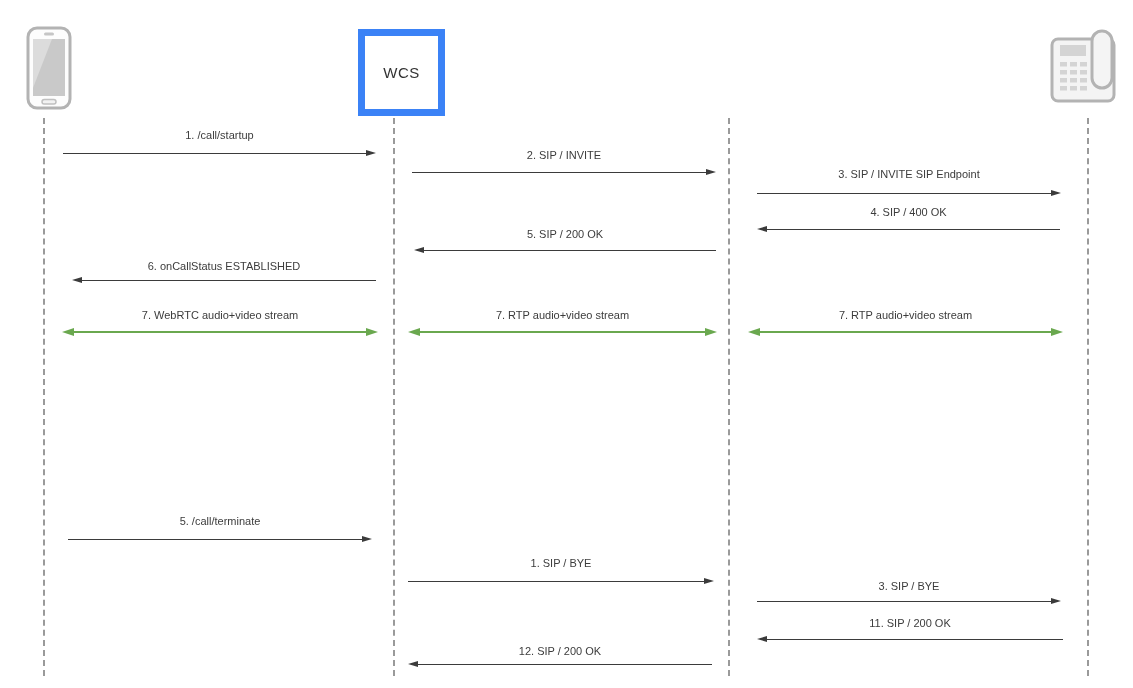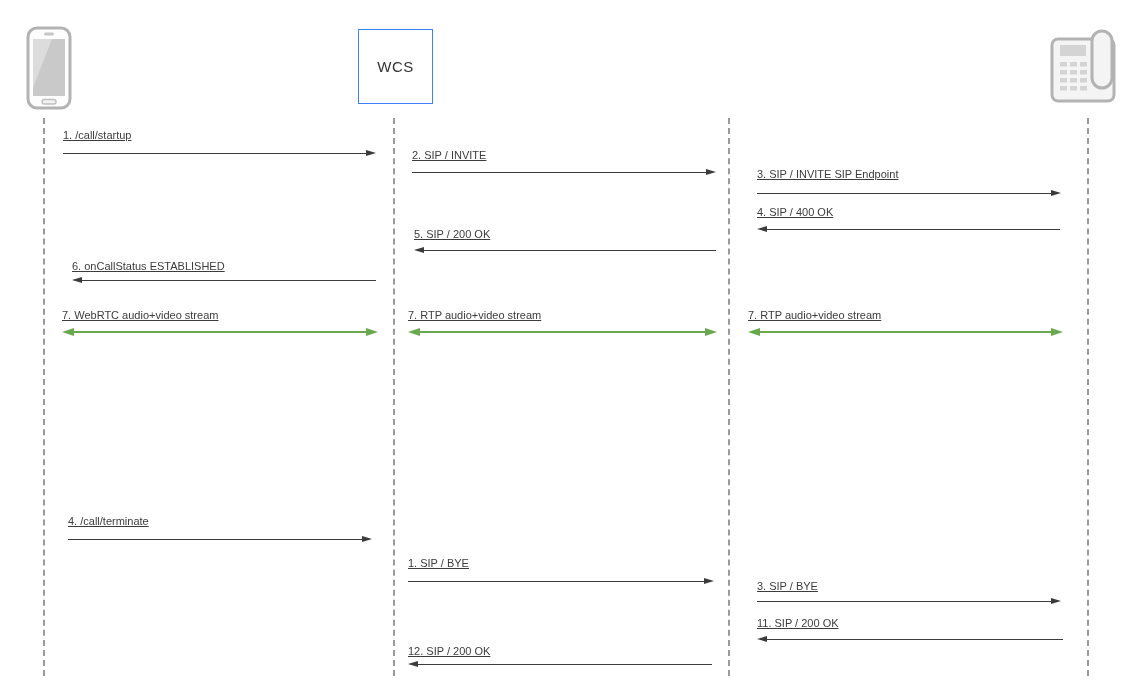--- a/index.html
+++ b/index.html
@@ -10,33 +10,33 @@
     font-family:"Liberation Sans", sans-serif;
     overflow:hidden;
   }
   .lifeline{
     position:absolute;
     width:0;
     border-left:2px dashed #9a9a9a;
   }
   .pbox{
     position:absolute;
-    border:1px solid #3b82f6;
+    border:7px solid #3b82f6;
     background:#ffffff;
     display:flex;align-items:center;justify-content:center;
     font-size:15px;color:#333333;
     letter-spacing:0.5px;
   }
   .msg-label{
     position:absolute;
+    text-align:center;
     font-size:11px;
     line-height:13px;
     color:#3c3c3c;
     white-space:nowrap;
-    text-decoration:underline;
   }
   .msg-line{position:absolute;}
   .icon-wrap{position:absolute;}
 </style>
 </head>
 <body>
 
 <div id="stage">
 
   <div class="icon-wrap" style="left:26px;top:26px;">
@@ -122,21 +122,21 @@
       <div style="position: absolute; width: 0px; height: 0px; left: 705px; top: 327.5px; border-top: 4.5px solid transparent; border-bottom: 4.5px solid transparent; border-left: 12px solid rgb(106, 168, 79);"></div>
       <div style="position: absolute; width: 0px; height: 0px; left: 408px; top: 327.5px; border-top: 4.5px solid transparent; border-bottom: 4.5px solid transparent; border-right: 12px solid rgb(106, 168, 79);"></div>
     </div>
     <div>
       <div class="msg-label" style="left: 748px; top: 309px; width: 315px;">7. RTP audio+video stream</div>
       <div class="msg-line" style="left: 758px; top: 331px; width: 295px; height: 2px; background: rgb(106, 168, 79);"></div>
       <div style="position: absolute; width: 0px; height: 0px; left: 1051px; top: 327.5px; border-top: 4.5px solid transparent; border-bottom: 4.5px solid transparent; border-left: 12px solid rgb(106, 168, 79);"></div>
       <div style="position: absolute; width: 0px; height: 0px; left: 748px; top: 327.5px; border-top: 4.5px solid transparent; border-bottom: 4.5px solid transparent; border-right: 12px solid rgb(106, 168, 79);"></div>
     </div>
     <div>
-      <div class="msg-label" style="left: 68px; top: 515px; width: 304px;">4. /call/terminate</div>
+      <div class="msg-label" style="left: 68px; top: 515px; width: 304px;">5. /call/terminate</div>
       <div class="msg-line" style="left: 68px; top: 538.5px; width: 296px; height: 1px; background: rgb(59, 59, 59);"></div>
       <div style="position: absolute; width: 0px; height: 0px; left: 362px; top: 535.5px; border-top: 3.5px solid transparent; border-bottom: 3.5px solid transparent; border-left: 10px solid rgb(59, 59, 59);"></div>
     </div>
     <div>
       <div class="msg-label" style="left: 408px; top: 557px; width: 306px;">1. SIP / BYE</div>
       <div class="msg-line" style="left: 408px; top: 580.5px; width: 298px; height: 1px; background: rgb(59, 59, 59);"></div>
       <div style="position: absolute; width: 0px; height: 0px; left: 704px; top: 577.5px; border-top: 3.5px solid transparent; border-bottom: 3.5px solid transparent; border-left: 10px solid rgb(59, 59, 59);"></div>
     </div>
     <div>
       <div class="msg-label" style="left: 757px; top: 580px; width: 304px;">3. SIP / BYE</div>

